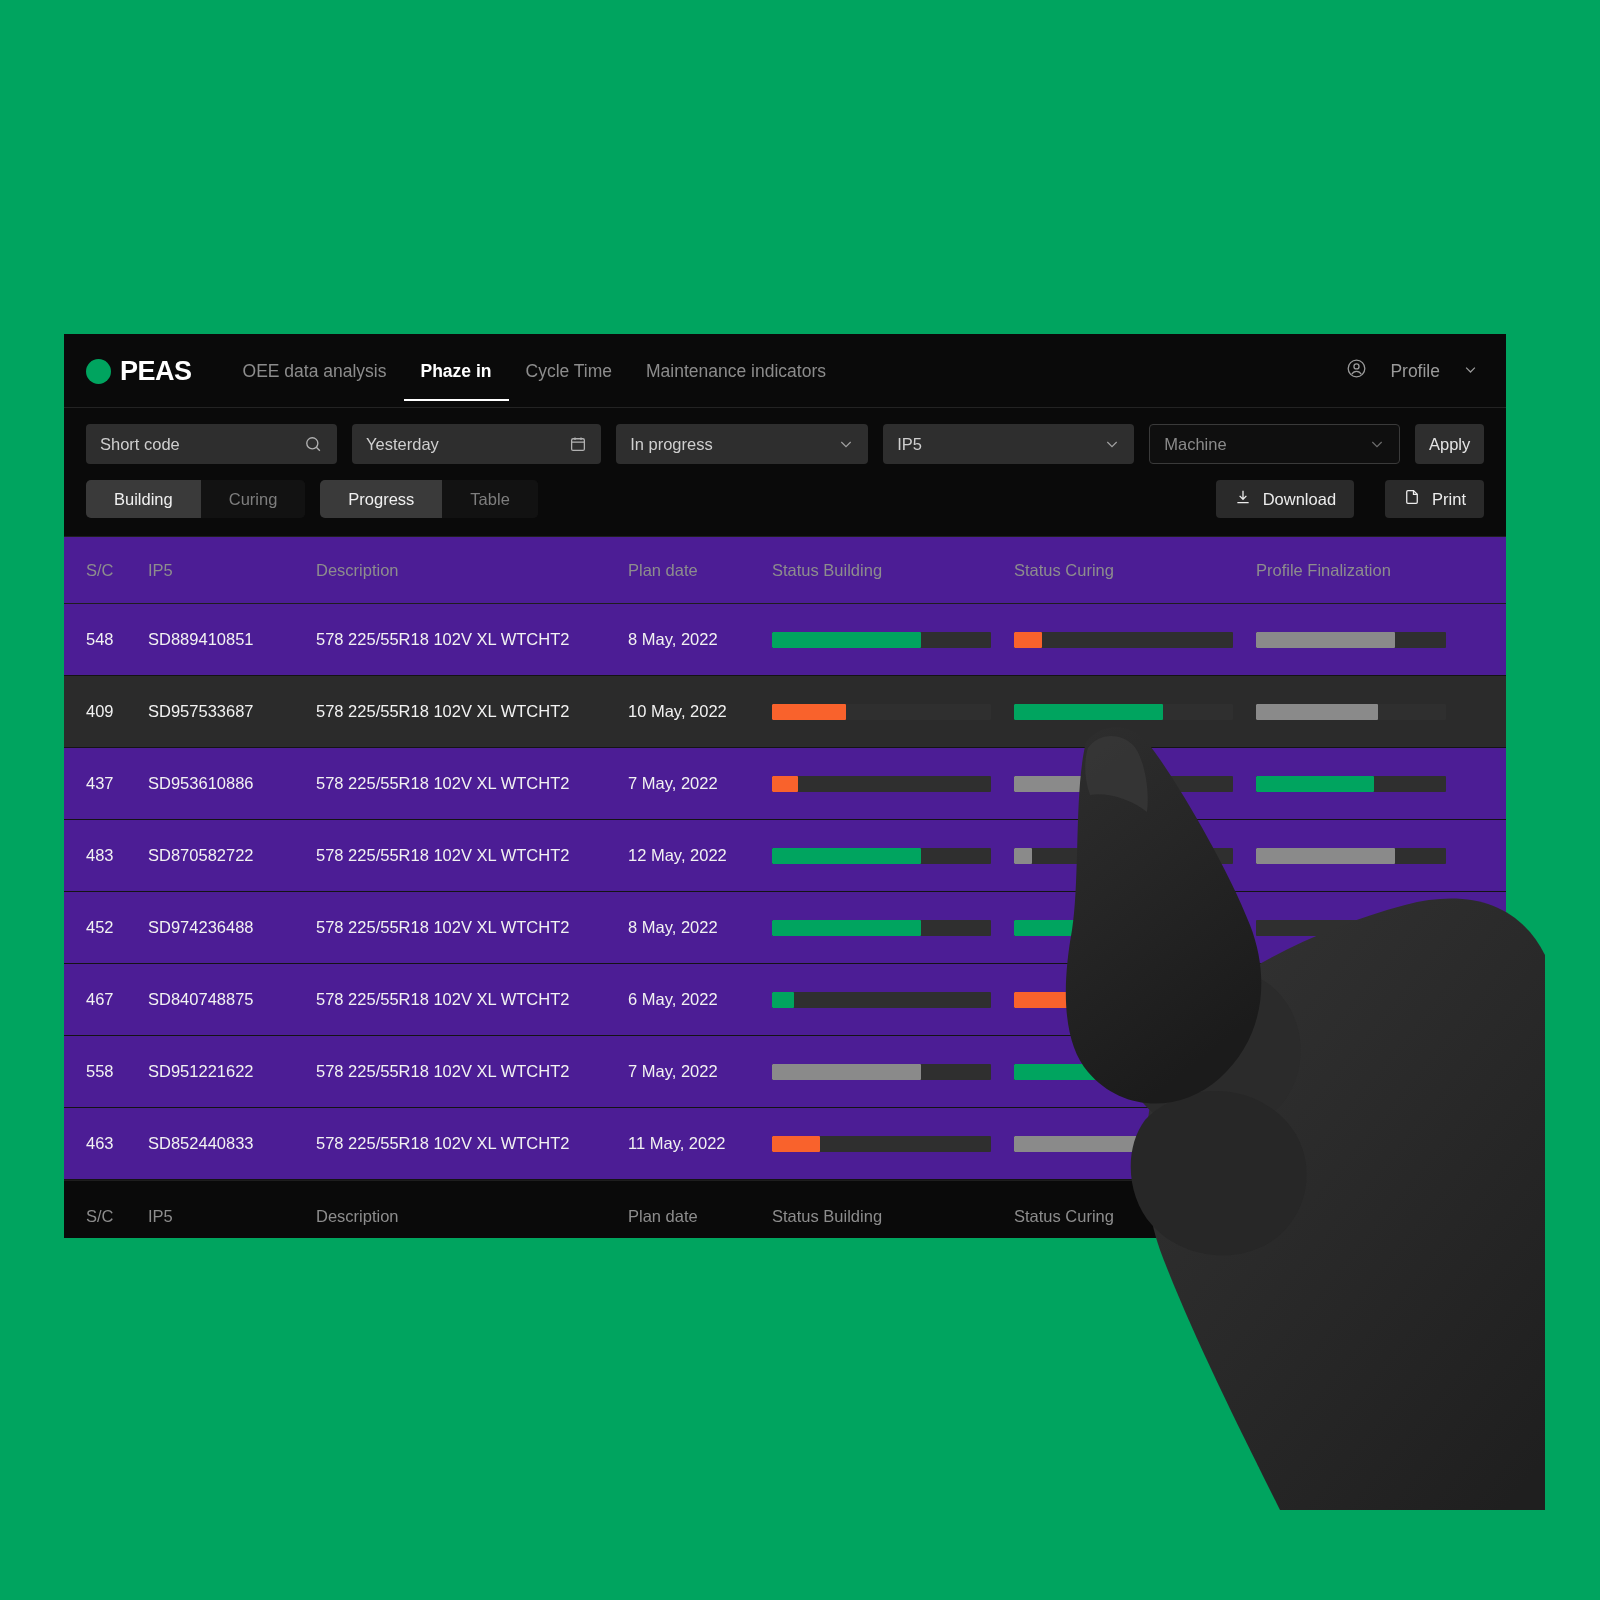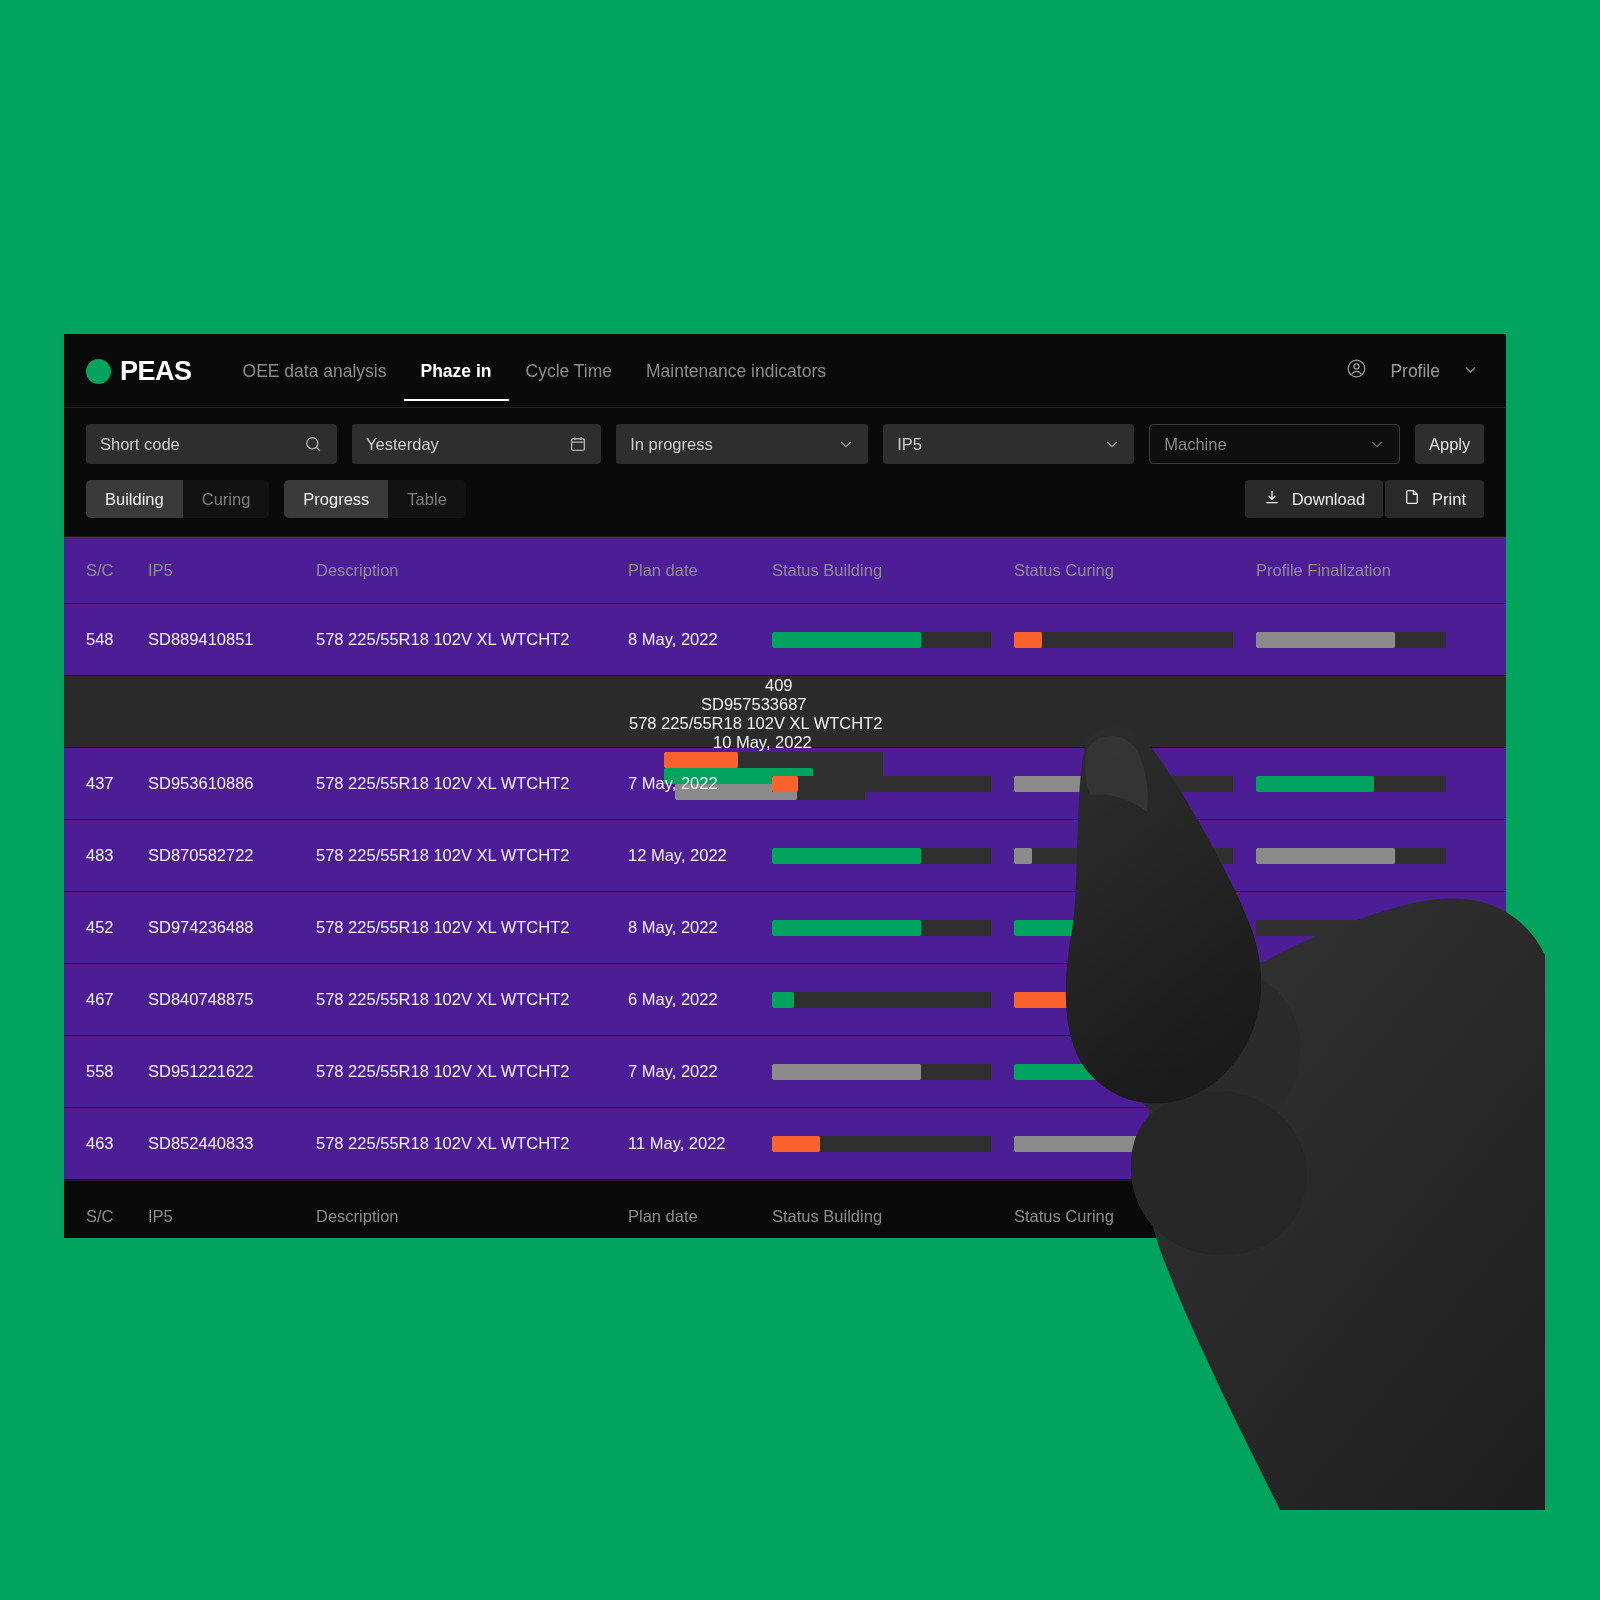--- a/index.html
+++ b/index.html
@@ -80,42 +80,42 @@
     font-family: "Liberation Sans", sans-serif;
   }
 
   
   .controls {
     display: flex; align-items: center; gap: 15px;
     padding: 16px 22px 18px 22px; background: #0a0a0a;
   }
   .segment { display: flex; border-radius: 5px; overflow: hidden; background: #121212; }
   .seg-btn {
-    height: 38px; padding: 0 19px;
+    height: 38px; padding: 0 28px;
     display: flex; align-items: center; justify-content: center;
     font-size: 16.5px; color: #7e7e7e; background: #121212;
     cursor: pointer; border: none; font-family: "Liberation Sans", sans-serif;
     white-space: nowrap;
   }
   .seg-btn.on { background: #3a3a3a; color: #f0f0f0; }
-  .actions { margin-left: auto; display: flex; gap: 2px; }
+  .actions { margin-left: auto; display: flex; gap: 31px; }
   .actbtn {
     height: 38px; padding: 0 18px; border-radius: 4px;
     background: #2a2a2a; color: #ededed; font-size: 16.5px;
     display: flex; align-items: center; gap: 11px; cursor: pointer;
     border: none; font-family: "Liberation Sans", sans-serif;
   }
 
   
   .tablewrap { position: relative; background: #4c1d95; }
   .trow { display: flex; align-items: center; position: relative; }
   .theadrow { height: 68px; border-top: 1px solid #1e1e1e; border-bottom: 1px solid #1e1e1e; }
   .theadrow .cell { color: #8d8d8d; font-size: 16.5px; }
   .tbodyrow { height: 72px; border-bottom: 1px solid #141414; }
-  .tbodyrow.sel { background: #2b2b2b; flex-direction: column; }
+  .tbodyrow.sel { background: #2b2b2b; }
   .tbodyrow .cell { color: #f2f2f2; font-size: 16.5px; }
   .cell { flex: none; padding-right: 8px; white-space: nowrap; overflow: hidden; }
   .c-sc    { width: 62px;  margin-left: 22px; }
   .c-ip5   { width: 168px; }
   .c-desc  { width: 312px; }
   .c-date  { width: 144px; }
   .c-bar   { width: 242px; }
   .c-bar:last-child { width: 220px; }
 
   .bar { width: 219px; height: 16px; background: #2f2f2f; border-radius: 1px; overflow: hidden; }

